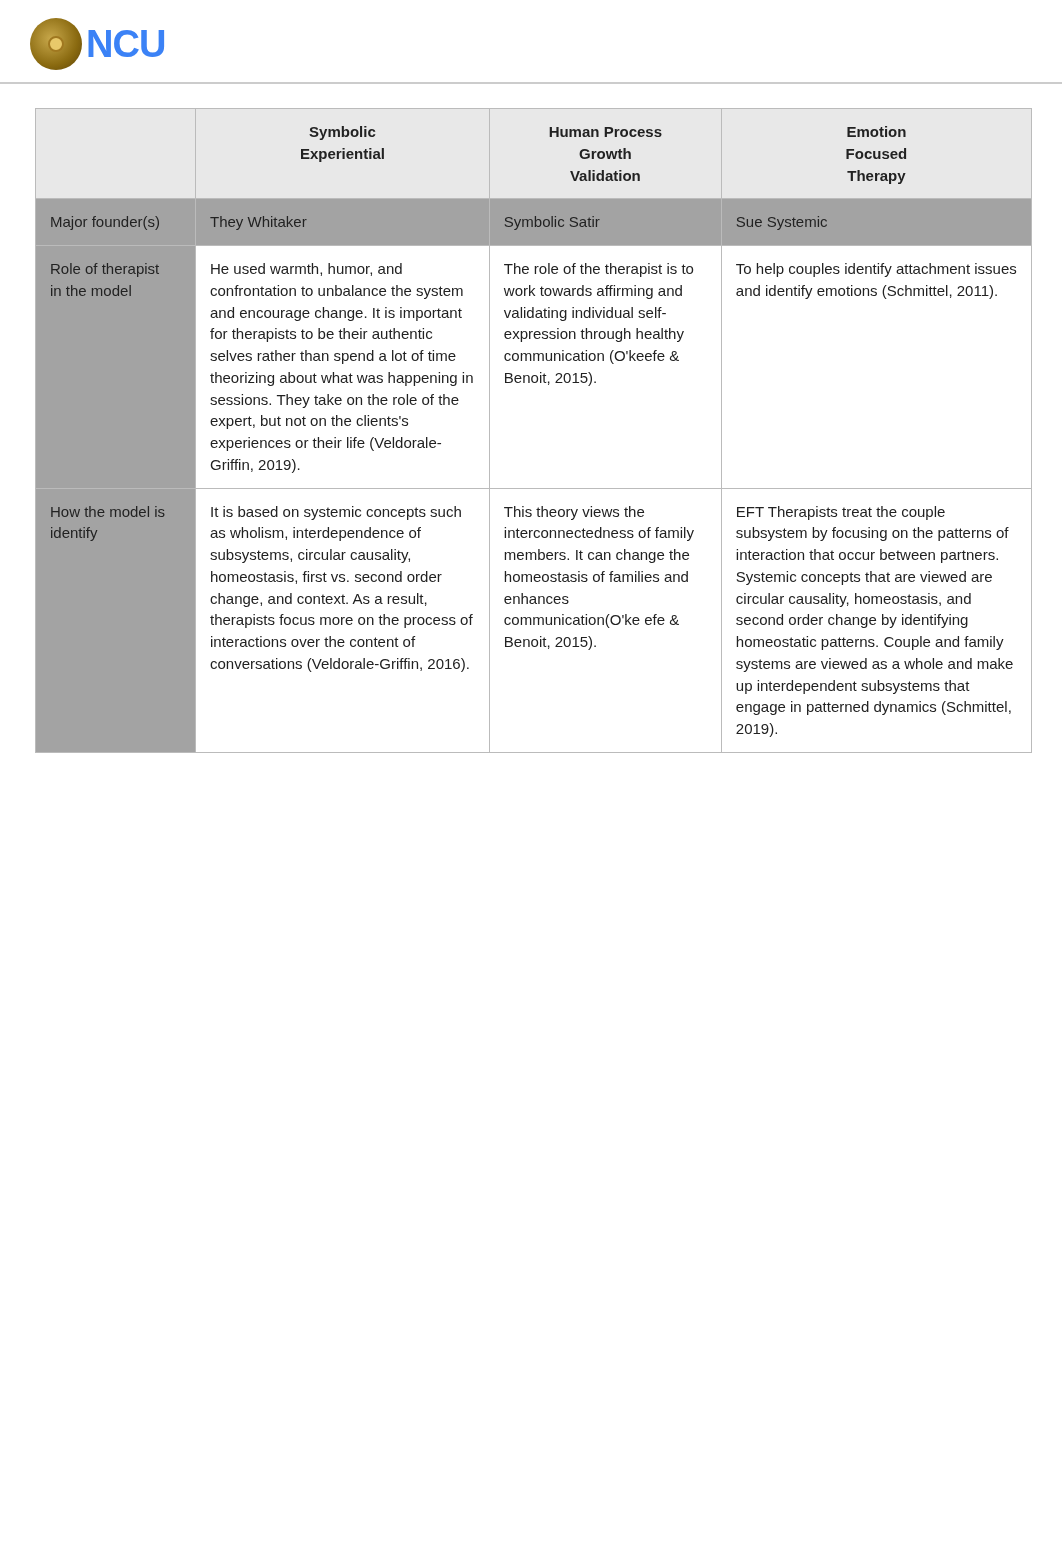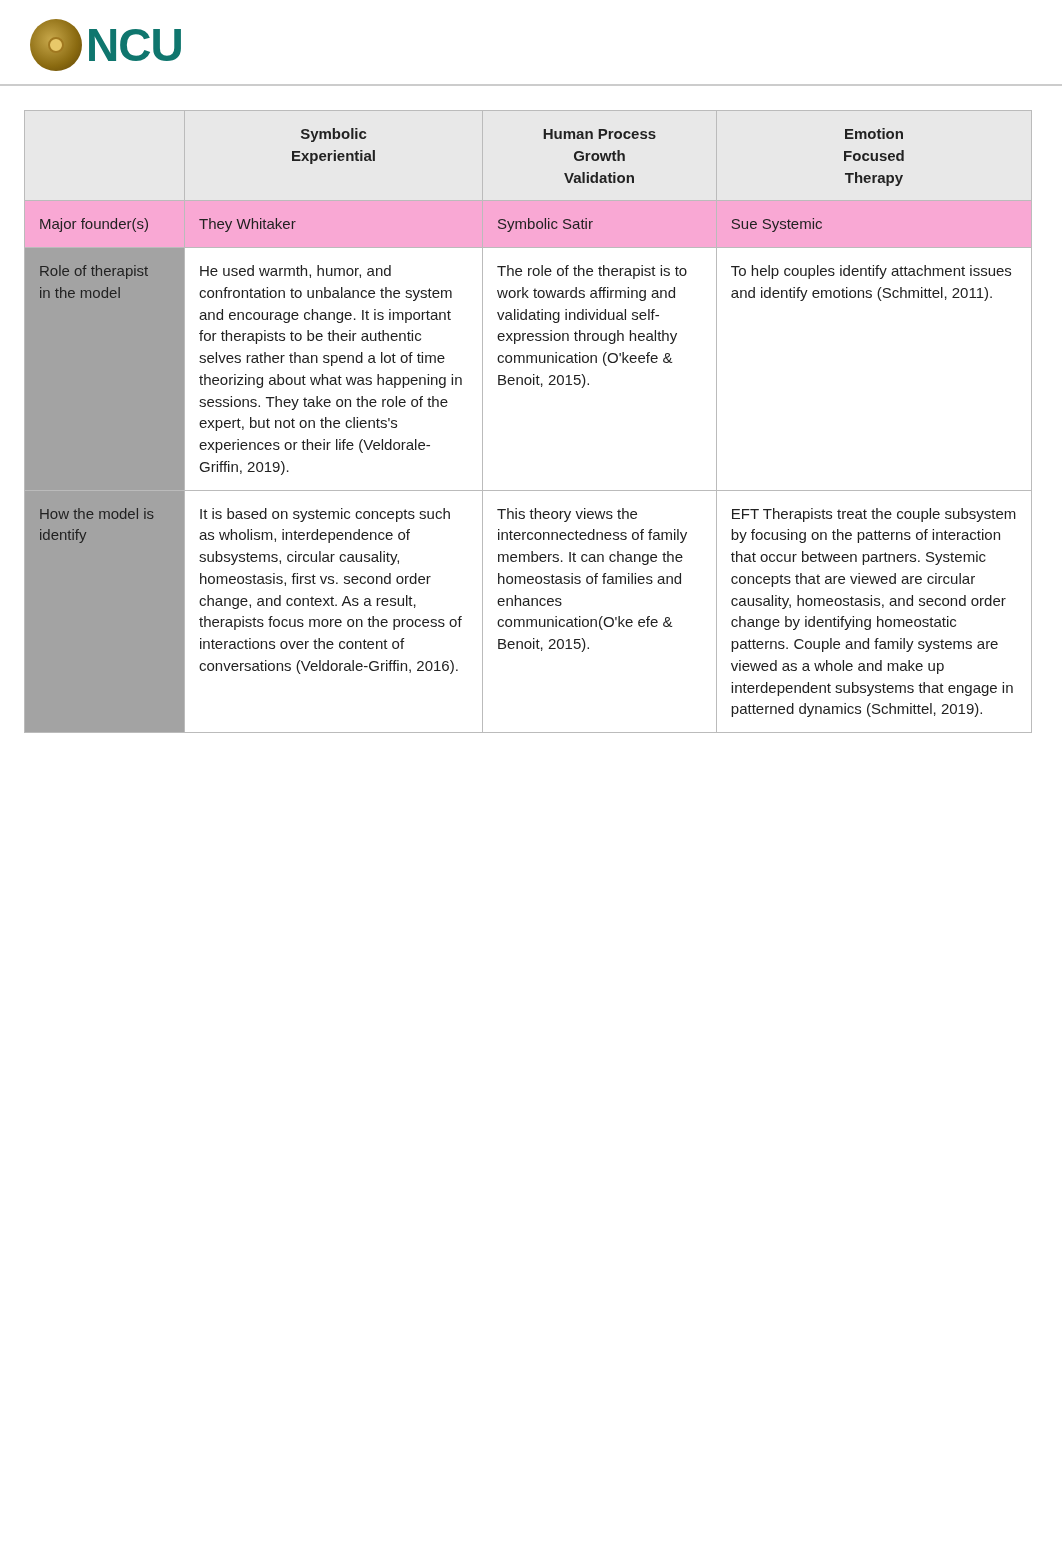--- a/index.html
+++ b/index.html
@@ -30,28 +30,28 @@
       flex-shrink: 0;
     }
     .logo-inner {
       width: 16px;
       height: 16px;
       border-radius: 50%;
       background: #e8c96a;
       border: 2px solid #a07820;
     }
     .logo-text {
-      font-size: 46px;
+      font-size: 38px;
       font-weight: 900;
-      color: #0f766e;
+      color: #3b82f6;
       letter-spacing: -1px;
       font-family: 'Arial Black', Arial, sans-serif;
     }
     .table-wrapper {
-      padding: 24px 30px 40px 24px;
+      padding: 24px 30px 40px 35px;
     }
     table {
       width: 100%;
       border-collapse: collapse;
       font-size: 15px;
     }
     th, td {
       border: 1px solid #bbb;
       padding: 12px 14px;
       vertical-align: top;
@@ -68,21 +68,21 @@
       font-weight: normal;
       font-size: 15px;
     }
     thead th:first-child {
       background: #e8e8e8;
     }
     td {
       background: #fff;
     }
     tr:first-child td {
-      background: #f9a8d4;
+      background: #a3a3a3;
     }
   </style>
 </head>
 <body>
 
 <div class="header">
   <div class="logo-area">
     <div class="logo-circle">
       <div class="logo-inner"></div>
     </div>

